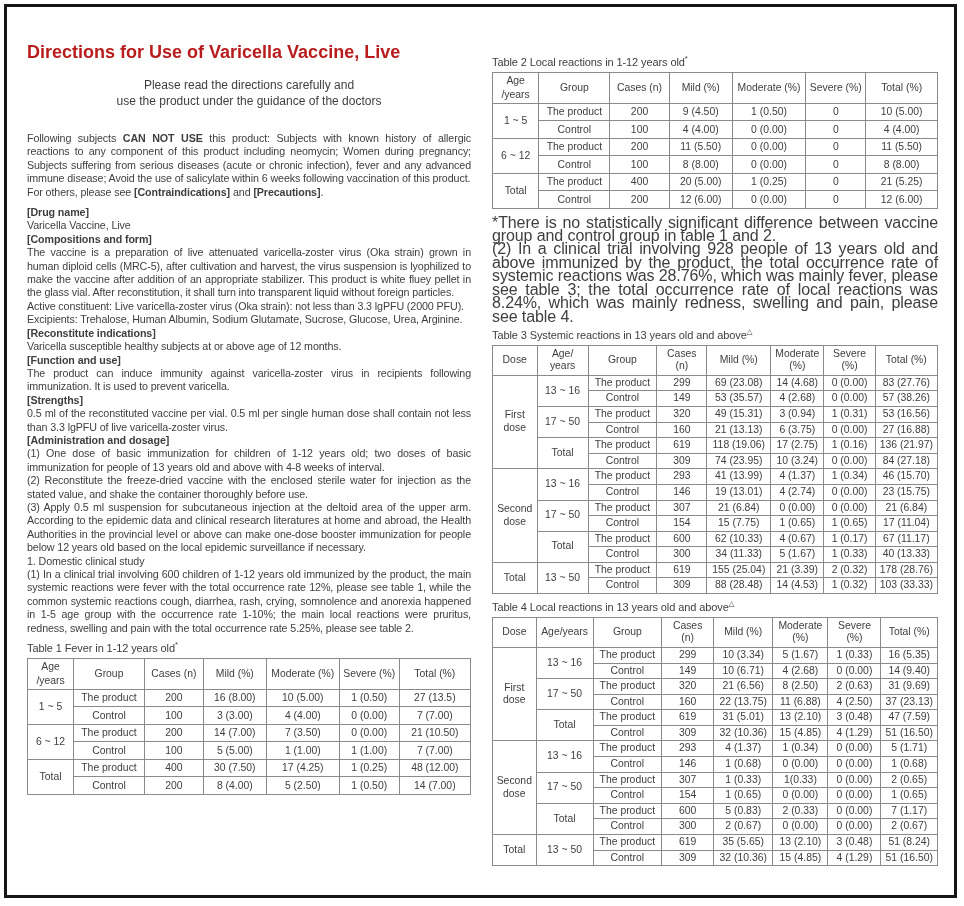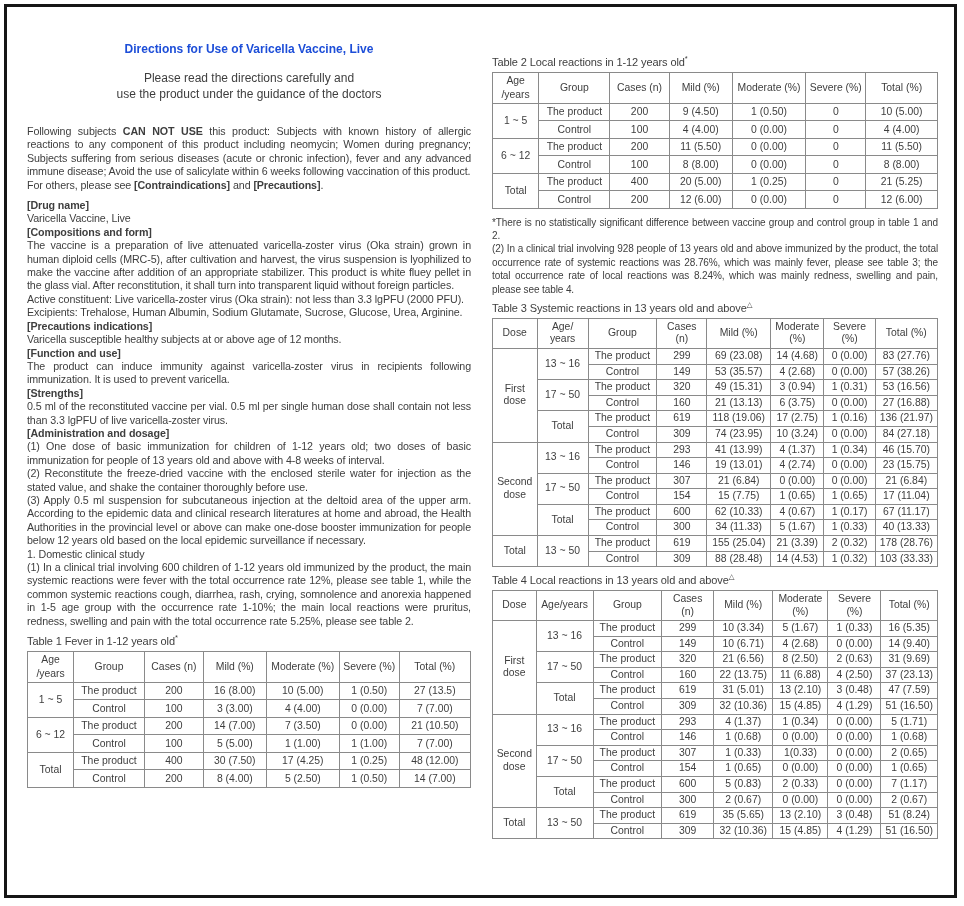--- a/index.html
+++ b/index.html
@@ -6,38 +6,38 @@
   body{
     width:964px;height:906px;position:relative;background:#ffffff;
     font-family:"Liberation Sans",sans-serif;color:#3e3e3e;
     -webkit-font-smoothing:antialiased;
   }
   .frame{position:absolute;left:4px;top:4px;width:953px;height:894px;
     border:3px solid #161616;box-sizing:border-box;background:#fff;}
   .col-left{position:absolute;left:27px;top:42px;width:444px;}
   .col-right{position:absolute;left:492px;top:54px;width:446px;}
 
-  .doc-title{font-size:12px;font-weight:700;color:#1d4ed8;text-align:center;margin:0 0 7px;}
+  .doc-title{font-size:18px;font-weight:700;color:#b91c1c;margin:0 0 7px;}
   .doc-subtitle{font-size:12px;line-height:15.5px;text-align:center;white-space:pre-line;margin:15px;}
 
   .blocks{margin-top:23px;font-size:10.7px;line-height:13.4px;text-align:justify;letter-spacing:-0.1px;}
   .blocks .heading{font-weight:700;text-align:left;}
   .blocks .spacer{height:7px;}
   .b{font-weight:700;}
 
   .caption{font-size:11px;text-align:left;margin:5px 0 4px;letter-spacing:-0.1px;}
   .caption sup{font-size:7.5px;}
 
   table.data{width:100%;border-collapse:collapse;table-layout:fixed;font-size:10.4px;color:#3e3e3e;}
   .data th,.data td{border:1px solid #8a8a8a;text-align:center;vertical-align:middle;
     padding:1px 2px;line-height:12.6px;font-weight:400;white-space:pre-line;overflow:hidden;}
   .data th{padding:2px 2px;}
   table.tall th,table.tall td{line-height:13.5px;padding:1.5px 2px;}
 
-  .note{font-size:10px;line-height:13.4px;text-align:justify;letter-spacing:-0.1px;margin:0;}
+  .note{font-size:16px;line-height:13.4px;text-align:justify;letter-spacing:-0.1px;margin:0;}
   .note.first{margin-top:7px;}
   .cap-t3{margin-top:4px;}
   .cap-t4{margin-top:5px;}
 </style>
 </head>
 <body>
 
 <div class="frame"></div>
 
 <div class="col-left">
@@ -47,21 +47,21 @@
   <div class="blocks">
       <div class="block para"><span>Following subjects </span><span class="b">CAN NOT USE</span><span> this product: Subjects with known history of allergic reactions to any component of this product including neomycin; Women during pregnancy; Subjects suffering from serious diseases (acute or chronic infection), fever and any advanced immune disease; Avoid the use of salicylate within 6 weeks following vaccination of this product.</span></div>
       <div class="block para"><span>For others, please see </span><span class="b">[Contraindications]</span><span> and </span><span class="b">[Precautions]</span><span>.</span></div>
       <div class="block spacer"></div>
       <div class="block heading"><span class="b">[Drug name]</span></div>
       <div class="block para"><span>Varicella Vaccine, Live</span></div>
       <div class="block heading"><span class="b">[Compositions and form]</span></div>
       <div class="block para"><span>The vaccine is a preparation of live attenuated varicella-zoster virus (Oka strain) grown in human diploid cells (MRC-5), after cultivation and harvest, the virus suspension is lyophilized to make the vaccine after addition of an appropriate stabilizer. This product is white fluey pellet in the glass vial. After reconstitution, it shall turn into transparent liquid without foreign particles.</span></div>
       <div class="block para"><span>Active constituent: Live varicella-zoster virus (Oka strain): not less than 3.3 lgPFU (2000 PFU).</span></div>
       <div class="block para"><span>Excipients: Trehalose, Human Albumin, Sodium Glutamate, Sucrose, Glucose, Urea, Arginine.</span></div>
-      <div class="block heading"><span class="b">[Precautions indications]</span></div>
+      <div class="block heading"><span class="b">[Reconstitute indications]</span></div>
       <div class="block para"><span>Varicella susceptible healthy subjects at or above age of 12 months.</span></div>
       <div class="block heading"><span class="b">[Function and use]</span></div>
       <div class="block para"><span>The product can induce immunity against varicella-zoster virus in recipients following immunization. It is used to prevent varicella.</span></div>
       <div class="block heading"><span class="b">[Strengths]</span></div>
       <div class="block para"><span>0.5 ml of the reconstituted vaccine per vial. 0.5 ml per single human dose shall contain not less than 3.3 lgPFU of live varicella-zoster virus.</span></div>
       <div class="block heading"><span class="b">[Administration and dosage]</span></div>
       <div class="block para"><span>(1) One dose of basic immunization for children of 1-12 years old; two doses of basic immunization for people of 13 years old and above with 4-8 weeks of interval.</span></div>
       <div class="block para"><span>(2) Reconstitute the freeze-dried vaccine with the enclosed sterile water for injection as the stated value, and shake the container thoroughly before use.</span></div>
       <div class="block para"><span>(3) Apply 0.5 ml suspension for subcutaneous injection at the deltoid area of the upper arm. According to the epidemic data and clinical research literatures at home and abroad, the Health Authorities in the provincial level or above can make one-dose booster immunization for people below 12 years old based on the local epidemic surveillance if necessary.</span></div>
       <div class="block para"><span>1. Domestic clinical study</span></div>

